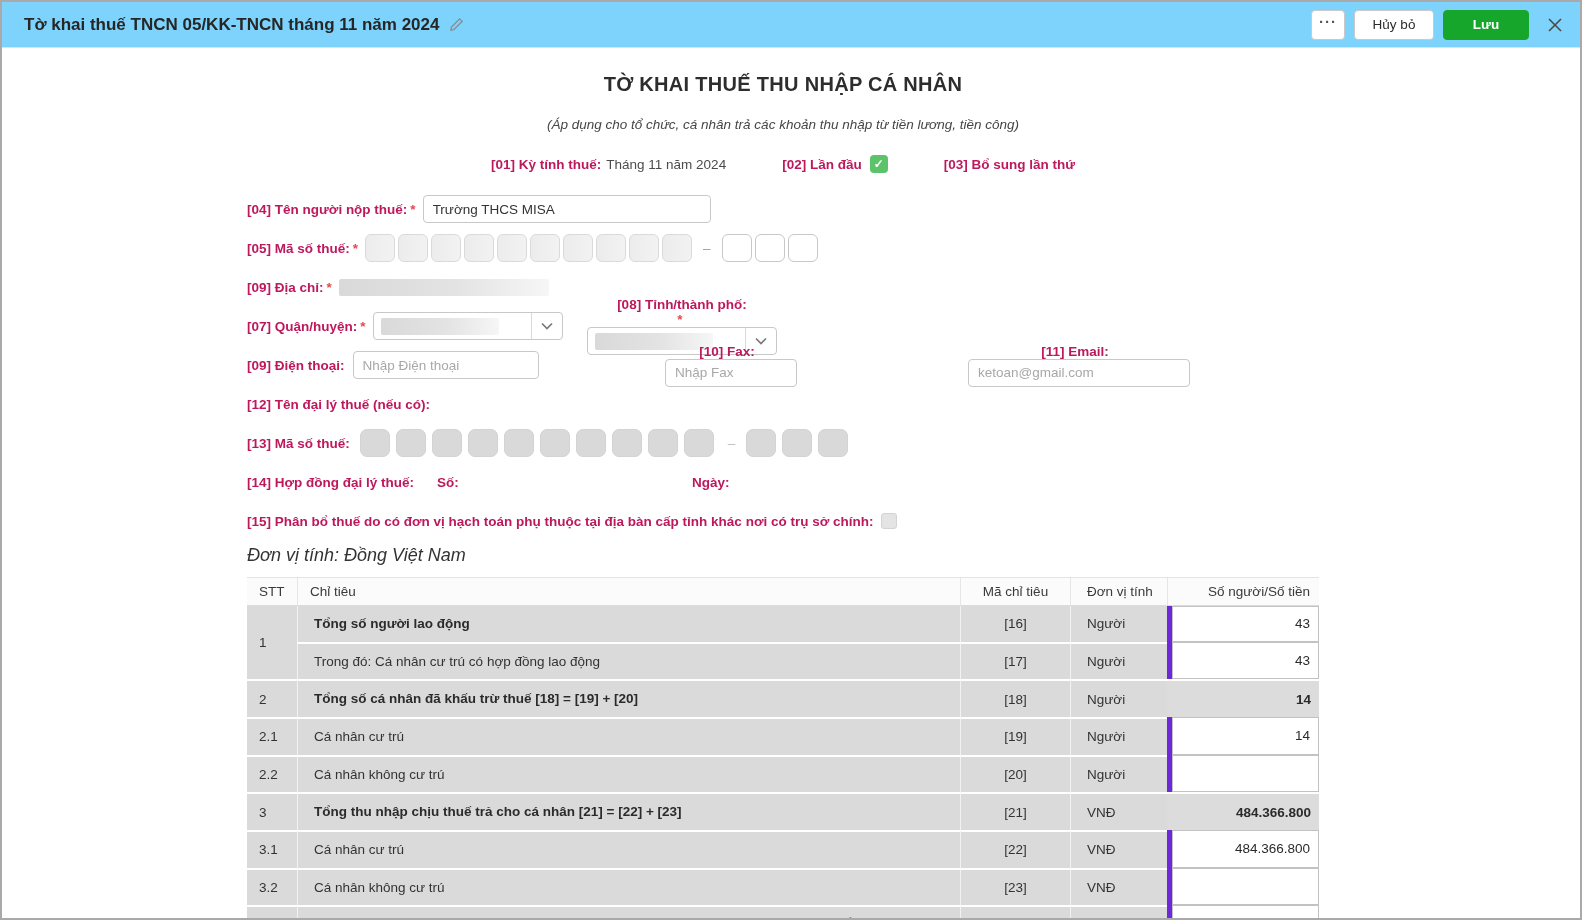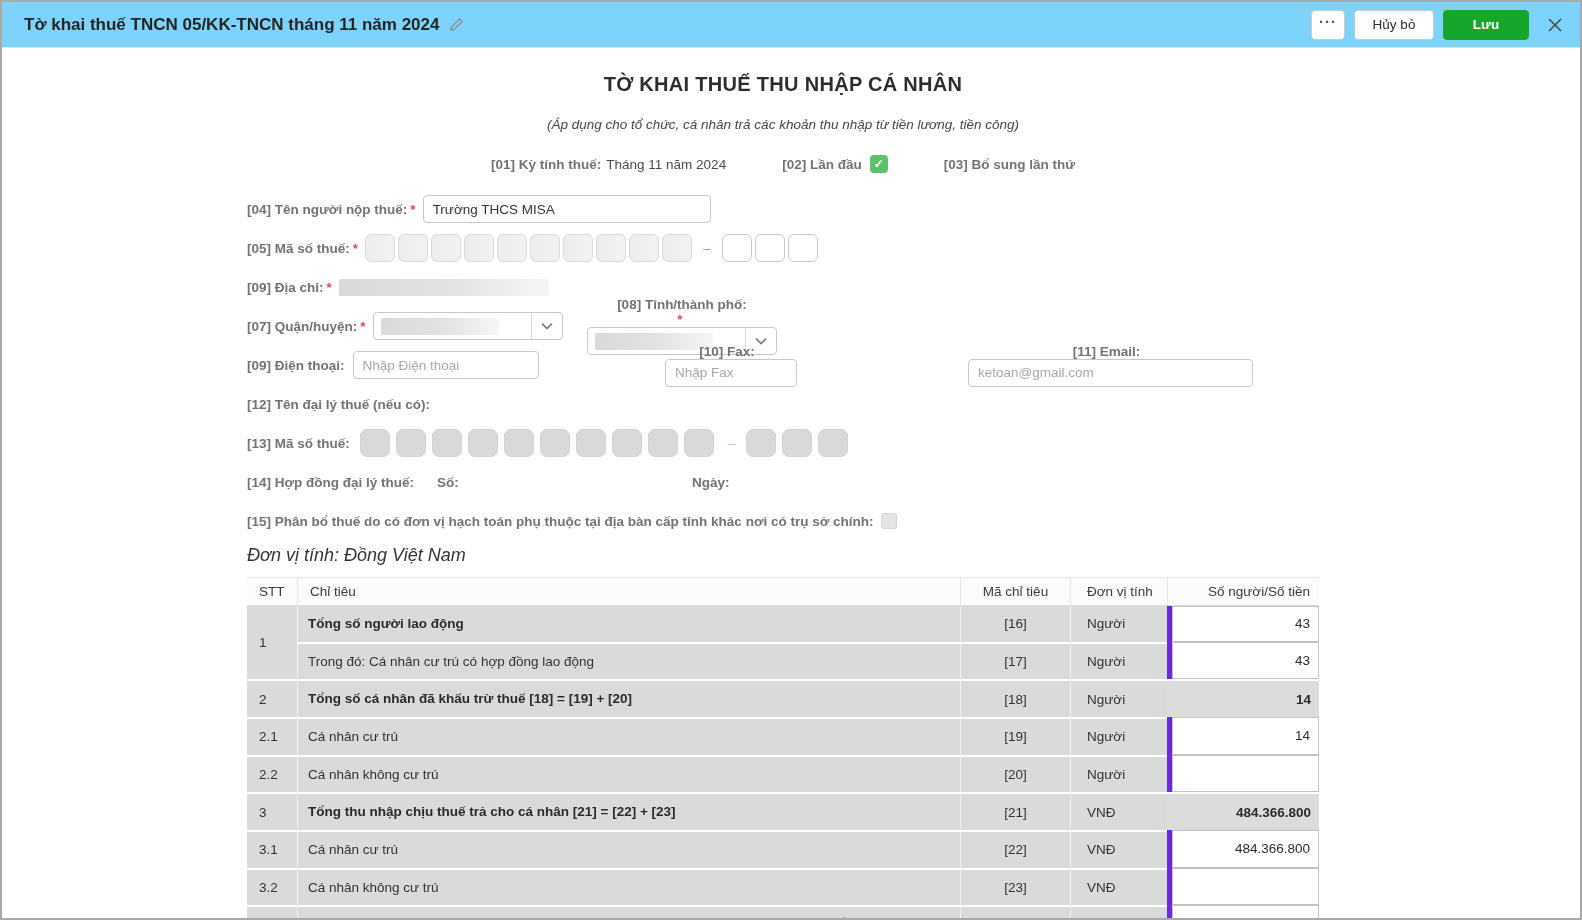--- a/index.html
+++ b/index.html
@@ -27,21 +27,21 @@
   .btn-save{ width:86px; background:var(--green,#16a62b); border-color:var(--green,#16a62b);
              color:#fff; font-weight:700; }
   .close-x{ margin-left:8px; display:flex; align-items:center; cursor:pointer; }
 
   
   .content{ padding-top:13px; }
   .form-wrap{ width:1072px; margin-left:245px; }
   .form-title{ text-align:center; font-size:20px; font-weight:700; letter-spacing:.3px; color:#2d2d2d; margin-top:12px;}
   .form-sub{ text-align:center; font-style:italic; font-size:13.5px; color:#454545; margin-top:21px;}
   .period-row{ display:flex; justify-content:center; align-items:center; margin-top:23px; font-size:13.5px;}
-  .blabel{ font-weight:700; color:#737373; }
+  .blabel{ font-weight:700; color:#be185d; }
   .period-val{ color:#4c4c4c; margin-left:5px;}
   .gap56{ margin-left:56px; }
   .chk-green{ width:18px; height:18px; border-radius:4px; background:var(--chkgreen,#5cc36a);
               display:inline-flex; align-items:center; justify-content:center; margin-left:8px;
               color:#fff; font-size:12px; font-weight:700; cursor:pointer;}
   .frow{ display:flex; align-items:center; height:30px; margin-bottom:9px; font-size:13.5px; position:relative; }
   .frows{ margin-top:21px; }
   .req{ color:var(--red,#e5484d); margin:0 7px 0 3px; font-weight:700;}
   input.txt{ height:28px; border:1px solid #c8c8c8; border-radius:4px; padding:0 9px;
              font-family:inherit; font-size:13.5px; color:#333; outline:none; }
@@ -77,21 +77,21 @@
   .c-unit{ width:97px; padding-left:16px; }
   .c-val{ width:152px; justify-content:flex-end; padding-right:9px; }
   .trow{ display:flex; min-height:32px; background:#dadada; align-items:stretch; }
   .trow.first{ min-height:34px; }
   .trow.tall{ min-height:56px; }
   .trow:not(.r0)>.b-stt:not(.nosep), .trow:not(.r0)>.b-crit,
   .trow:not(.r0)>.b-code, .trow:not(.r0)>.b-unit{ border-top:2px solid #fff; }
   .b-stt{ width:50px; padding-left:12px; display:flex; align-items:center; color:#333; }
   .b-stt.straddle{ align-items:flex-end; }
   .b-stt.straddle .stt-txt{ transform:translateY(55%); }
-  .b-crit{ flex:1; padding:4px 14px 4px 10px; display:flex; align-items:center; color:#333;
+  .b-crit{ flex:1; padding:4px 14px 4px 16px; display:flex; align-items:center; color:#333;
            border-left:1px solid rgba(255,255,255,.65); line-height:2.05; }
   .b-crit.bold{ font-weight:700; color:#2b2b2b; }
   .b-code{ width:110px; display:flex; align-items:center; justify-content:center; color:#333;
            border-left:1px solid rgba(255,255,255,.65); }
   .b-unit{ width:97px; padding-left:16px; display:flex; align-items:center; color:#333;
            border-left:1px solid rgba(255,255,255,.65); }
   .b-val{ width:152px; background:#6d28d9; padding-left:5px; display:flex; }
   .vcell{ flex:1; border:1px solid #c2c2c2; background:#fff; display:flex; align-items:center;
           justify-content:flex-end; padding-right:8px; color:#2b2b2b; }
   .b-val.summary{ background:#dcdcdc; padding-left:0; border-top:2px solid #fff; }
@@ -203,21 +203,21 @@
 
       <div class="frow">
         <span class="blabel">[09] Điện thoại:</span>
         <input class="txt" style="width: 186px; margin-left: 8px;" placeholder="Nhập Điện thoại">
         <span class="abs" style="left:410px">
           <span class="blabel">[10] Fax:</span>
           <input class="txt" style="width: 132px; margin-left: 8px;" placeholder="Nhập Fax">
         </span>
         <span class="abs" style="left:713px">
           <span class="blabel">[11] Email:</span>
-          <input class="txt" style="width: 285px; margin-left: 8px;" placeholder="ketoan@gmail.com">
+          <input class="txt" style="width: 222px; margin-left: 8px;" placeholder="ketoan@gmail.com">
         </span>
       </div>
 
       <div class="frow">
         <span class="blabel">[12] Tên đại lý thuế (nếu có):</span>
       </div>
 
       <div class="frow">
         <span class="blabel" style="margin-right:10px">[13] Mã số thuế:</span>
         <span class="digits" id="agent-main">

